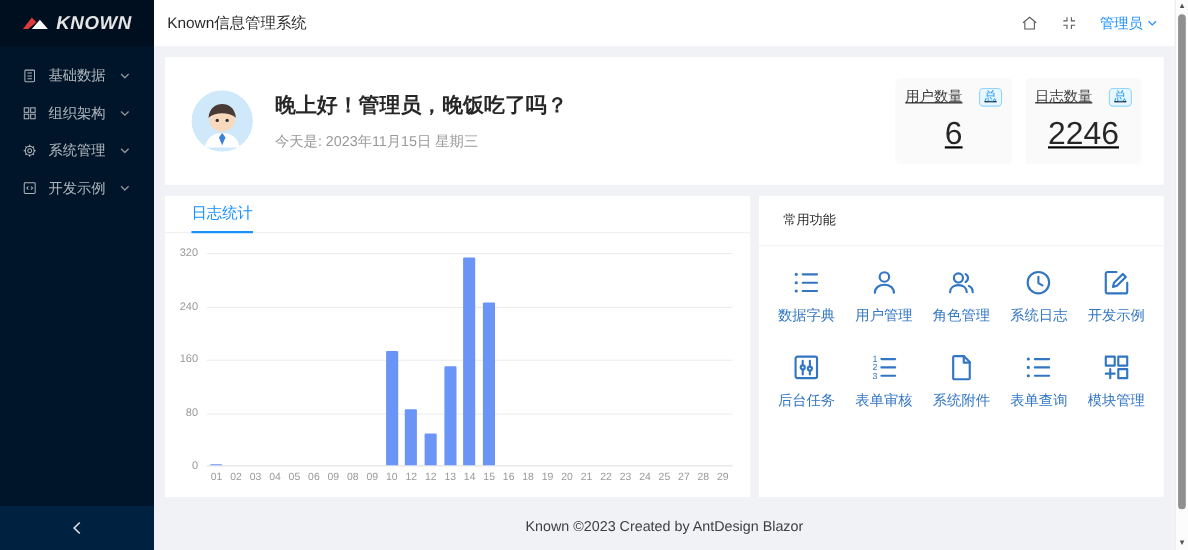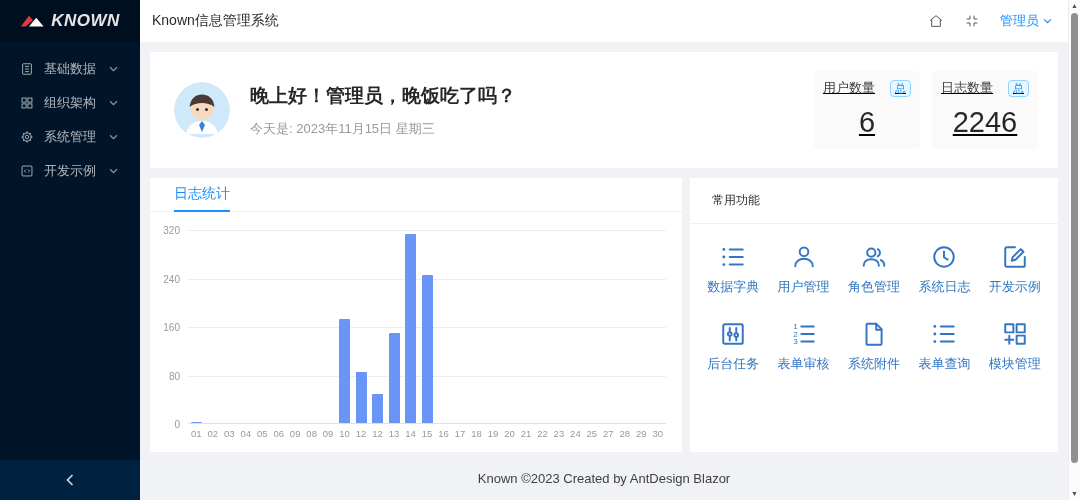--- a/index.html
+++ b/index.html
@@ -306,24 +306,20 @@
                 <div class="col">
                   <div class="bar" style="height: 76.5625%; background: rgb(106, 148, 245);"></div>
                   <div class="xlab">15</div>
                 </div>
                 <div class="col">
                   <div class="bar" style="height: 0%; background: rgb(106, 148, 245);"></div>
                   <div class="xlab">16</div>
                 </div>
                 <div class="col">
                   <div class="bar" style="height: 0%; background: rgb(106, 148, 245);"></div>
-                  <div class="xlab">17</div>
-                </div>
-                <div class="col">
-                  <div class="bar" style="height: 0%; background: rgb(106, 148, 245);"></div>
                   <div class="xlab">18</div>
                 </div>
                 <div class="col">
                   <div class="bar" style="height: 0%; background: rgb(106, 148, 245);"></div>
                   <div class="xlab">19</div>
                 </div>
                 <div class="col">
                   <div class="bar" style="height: 0%; background: rgb(106, 148, 245);"></div>
                   <div class="xlab">20</div>
                 </div>
@@ -351,24 +347,20 @@
                   <div class="bar" style="height: 0%; background: rgb(106, 148, 245);"></div>
                   <div class="xlab">27</div>
                 </div>
                 <div class="col">
                   <div class="bar" style="height: 0%; background: rgb(106, 148, 245);"></div>
                   <div class="xlab">28</div>
                 </div>
                 <div class="col">
                   <div class="bar" style="height: 0%; background: rgb(106, 148, 245);"></div>
                   <div class="xlab">29</div>
-                </div>
-                <div class="col">
-                  <div class="bar" style="height: 0%; background: rgb(106, 148, 245);"></div>
-                  <div class="xlab">30</div>
                 </div>
               </div>
           </div>
         </section>
 
         <section class="card quick-card">
           <div class="quick-head">常用功能</div>
           <div class="quick-grid">
 
             <div class="qitem">

